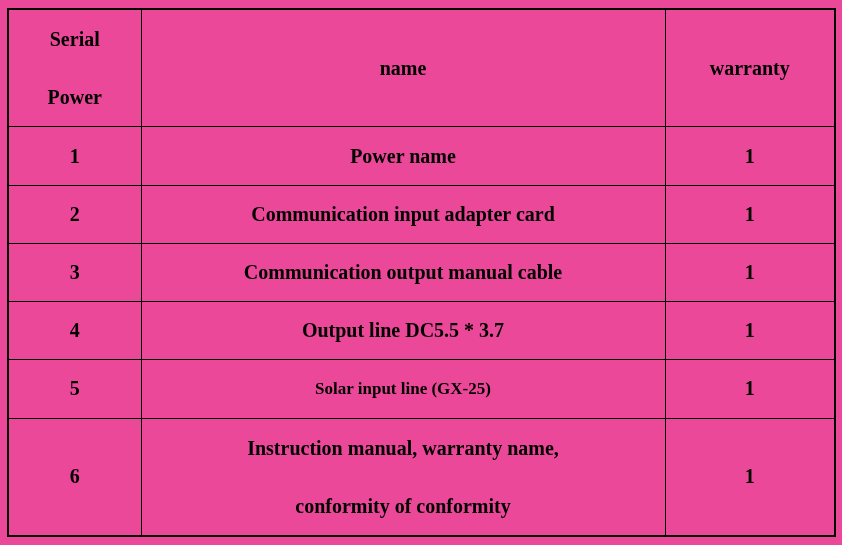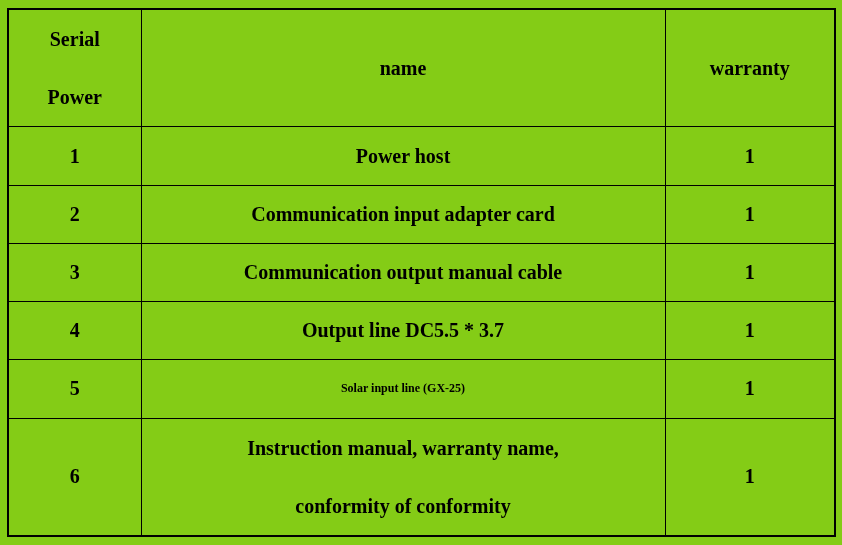--- a/index.html
+++ b/index.html
@@ -8,21 +8,21 @@
     background: #ffffff;
     width: 842px;
     height: 545px;
     overflow: hidden;
   }
   .page {
     box-sizing: border-box;
     width: 842px;
     height: 545px;
     padding: 8px 7px;
-    background: #84cc16;
+    background: #ec4899;
     font-family: "Liberation Serif", "DejaVu Serif", serif;
     color: #000000;
   }
   table.doc-table {
     border-collapse: collapse;
     table-layout: fixed;
     width: 828px;
     height: 529px;
     border: 2px solid #000000;
   }
@@ -39,21 +39,21 @@
   .col-serial   { width: 133px; }
   .col-name     { width: 524px; }
   .col-quantity { width: 170px; }
 
   tr.row-header   { height: 113px; }
   tr.row-standard { height: 58px; }
   tr.row-tall     { height: 116px; }
 
   .stacked div { line-height: 58px; }
 
-  td.small-text { font-size: 12px; }
+  td.small-text { font-size: 17px; }
 </style>
 </head>
 <body>
 
 <div class="page">
   <table class="doc-table">
     <colgroup>
       <col class="col-serial">
       <col class="col-name">
       <col class="col-quantity">
@@ -65,21 +65,21 @@
             <div>Serial</div>
             <div>Power</div>
           </div>
         </td>
         <td>name</td>
         <td>warranty</td>
       </tr>
 
       <tr class="row-standard">
         <td>1</td>
-        <td>Power host</td>
+        <td>Power name</td>
         <td>1</td>
       </tr>
 
       <tr class="row-standard">
         <td>2</td>
         <td>Communication input adapter card</td>
         <td>1</td>
       </tr>
 
       <tr class="row-standard">

